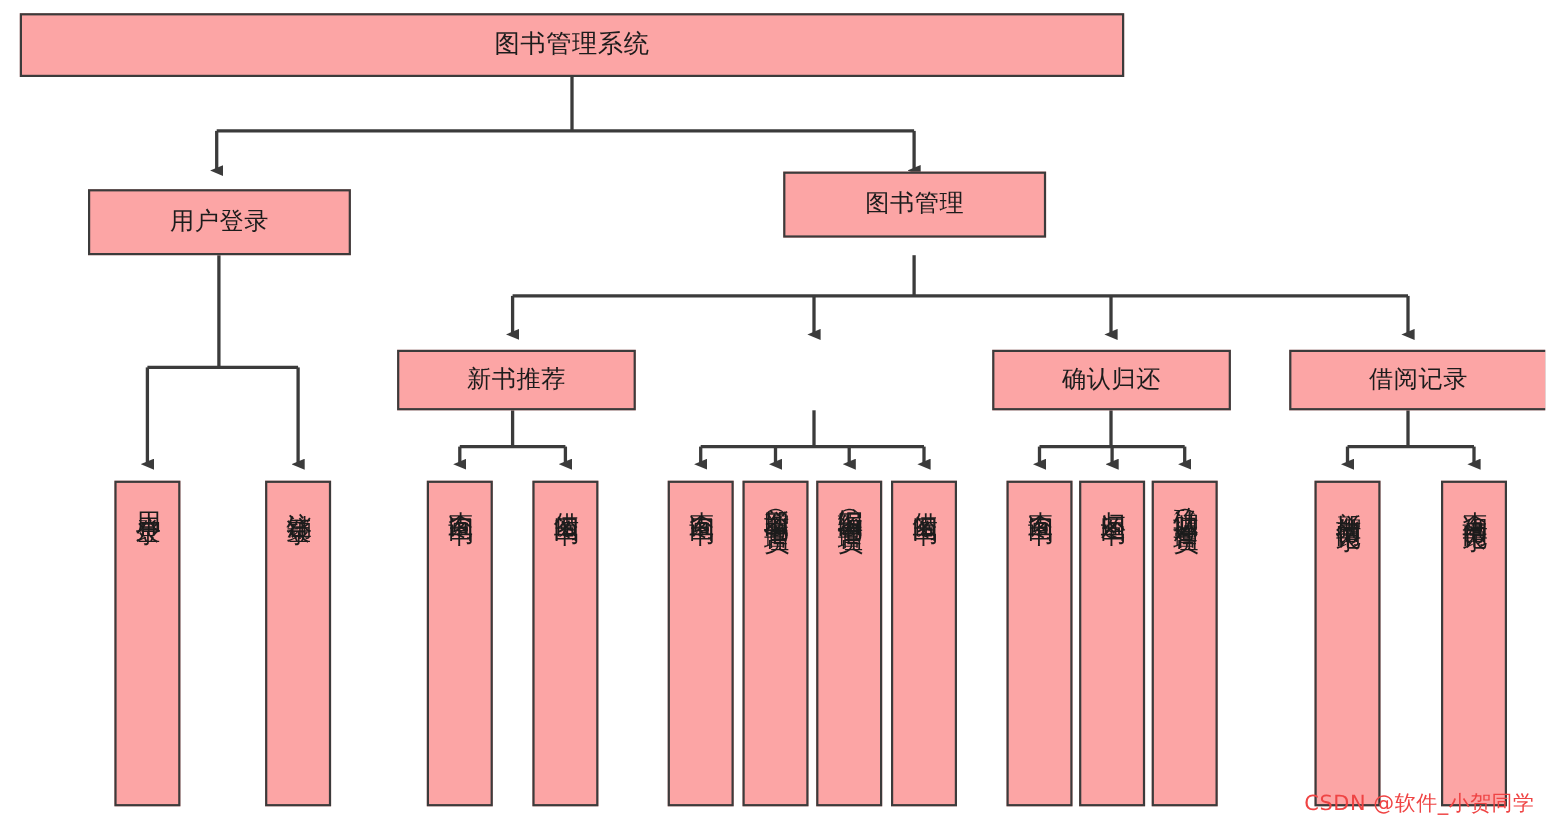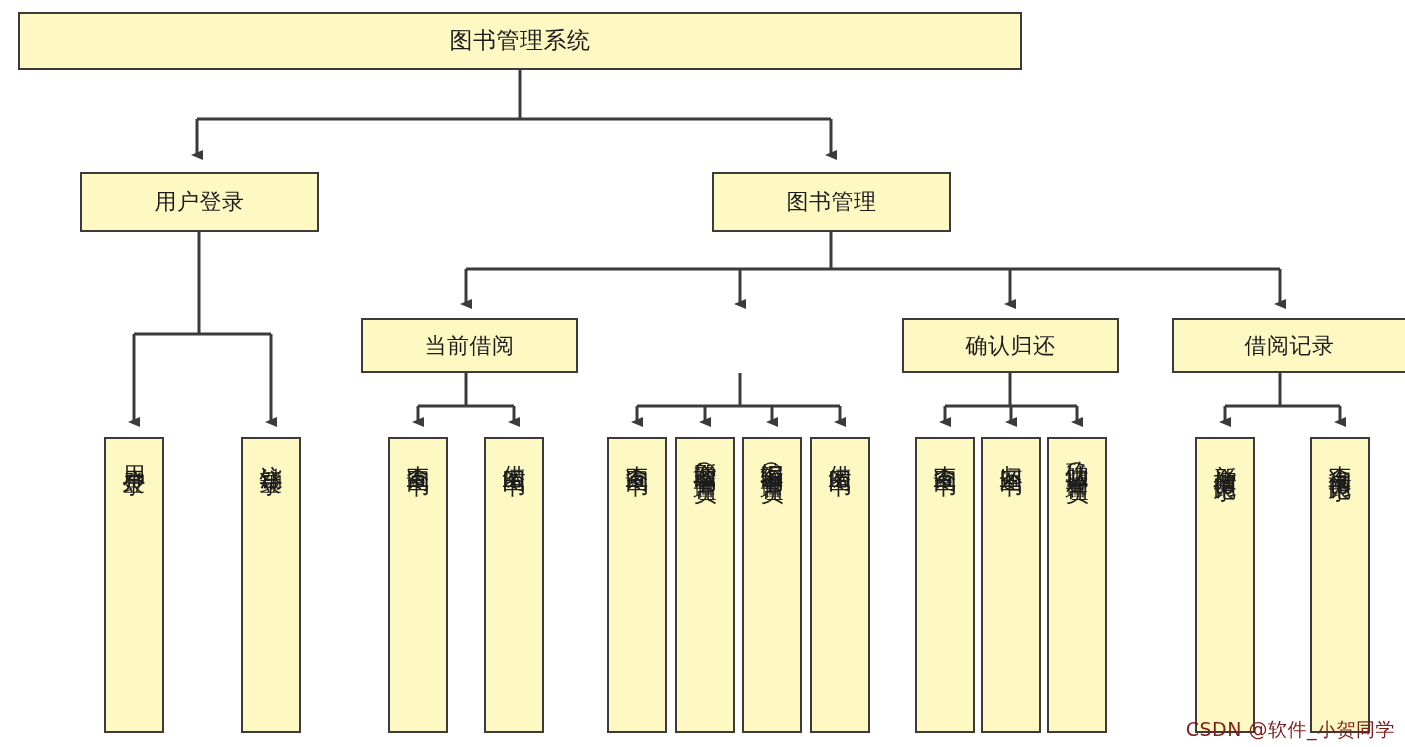--- a/index.html
+++ b/index.html
@@ -20,21 +20,21 @@
   svg.wires {
     position: absolute;
     left: 0;
     top: 0;
     width: 1405px;
     height: 747px;
   }
   .node {
     position: absolute;
     box-sizing: border-box;
-    background: #fef9c3;
+    background: #fca5a5;
     border: 2px solid #3b3b3b;
     display: flex;
     align-items: center;
     justify-content: center;
     z-index: 3;
   }
   .node .label {
     color: #1c1c1c;
     line-height: 1.18;
     text-align: center;
@@ -61,21 +61,21 @@
     margin-top: 8px;
     white-space: nowrap;
   }
   .node.vertical.tall .label {
     margin-top: 4px;
   }
   .watermark {
     position: absolute;
     right: 10px;
     bottom: 4px;
-    color: #7f1d1d;
+    color: #ef4444;
     font-size: 19px;
     z-index: 5;
     white-space: nowrap;
     letter-spacing: 0.5px;
   }
 </style>
 </head>
 <body>
 
 <div id="canvas">
@@ -130,26 +130,26 @@
     </g>
   </svg>
 
   <div class="node root horizontal" style="left:18px; top:12px; width:1004px; height:58px;">
     <span class="label">图书管理系统</span>
   </div>
 
   <div class="node horizontal" style="left:80px; top:172px; width:239px; height:60px;">
     <span class="label">用户登录</span>
   </div>
-  <div class="node horizontal" style="left:712px; top:172px; width:239px; height:60px;">
+  <div class="node horizontal" style="left:712px; top:156px; width:239px; height:60px;">
     <span class="label">图书管理</span>
   </div>
 
   <div class="node horizontal" style="left:361px; top:318px; width:217px; height:55px;">
-    <span class="label">当前借阅</span>
+    <span class="label">新书推荐</span>
   </div>
   <div class="node horizontal" style="left:902px; top:318px; width:217px; height:55px;">
     <span class="label">确认归还</span>
   </div>
   <div class="node horizontal" style="left:1172px; top:318px; width:235px; height:55px;align-items:center;">
     <span class="label">借阅记录</span>
   </div>
 
   <div class="node vertical" style="left:104px; top:437px; width:60px; height:296px;">
     <span class="label">用户登录</span>

